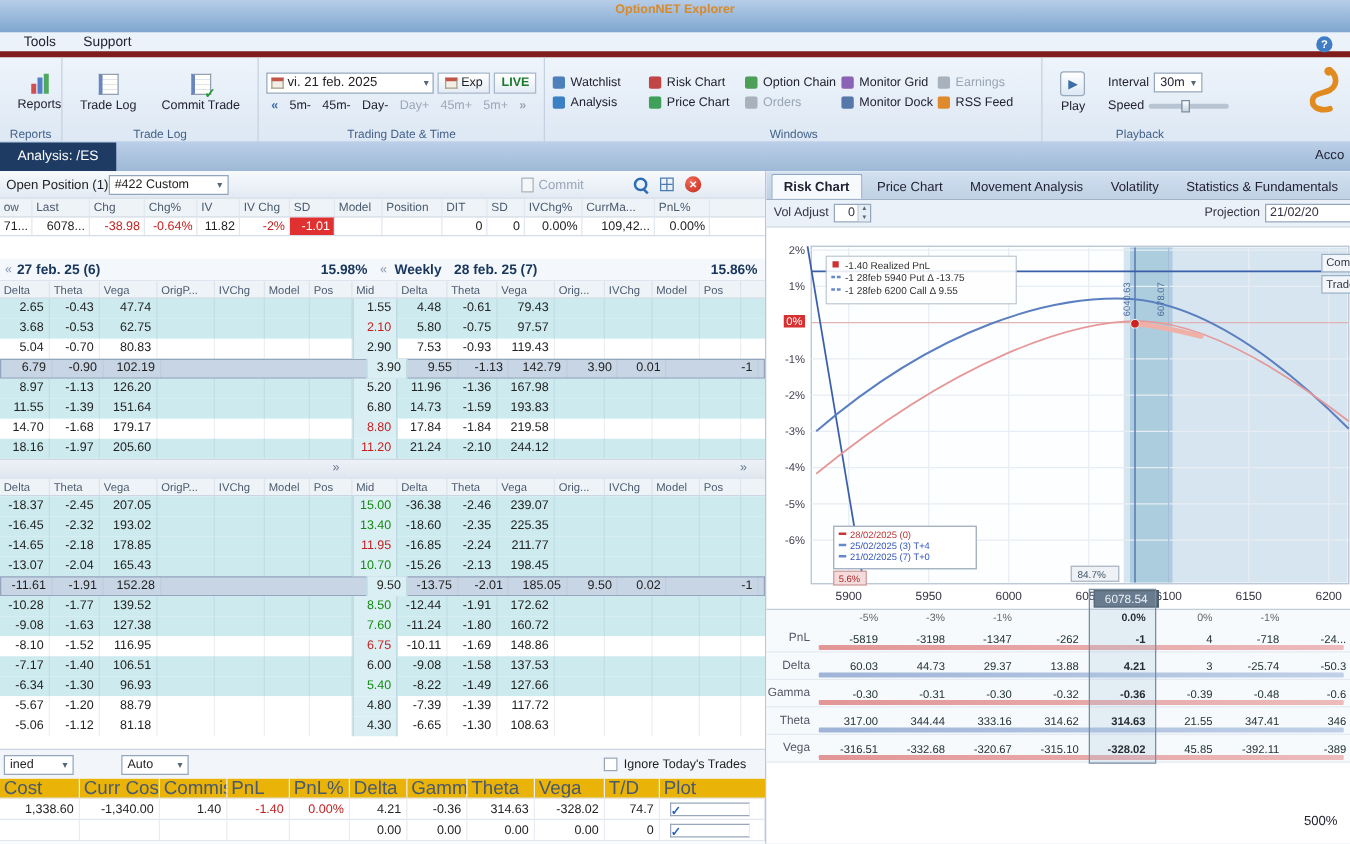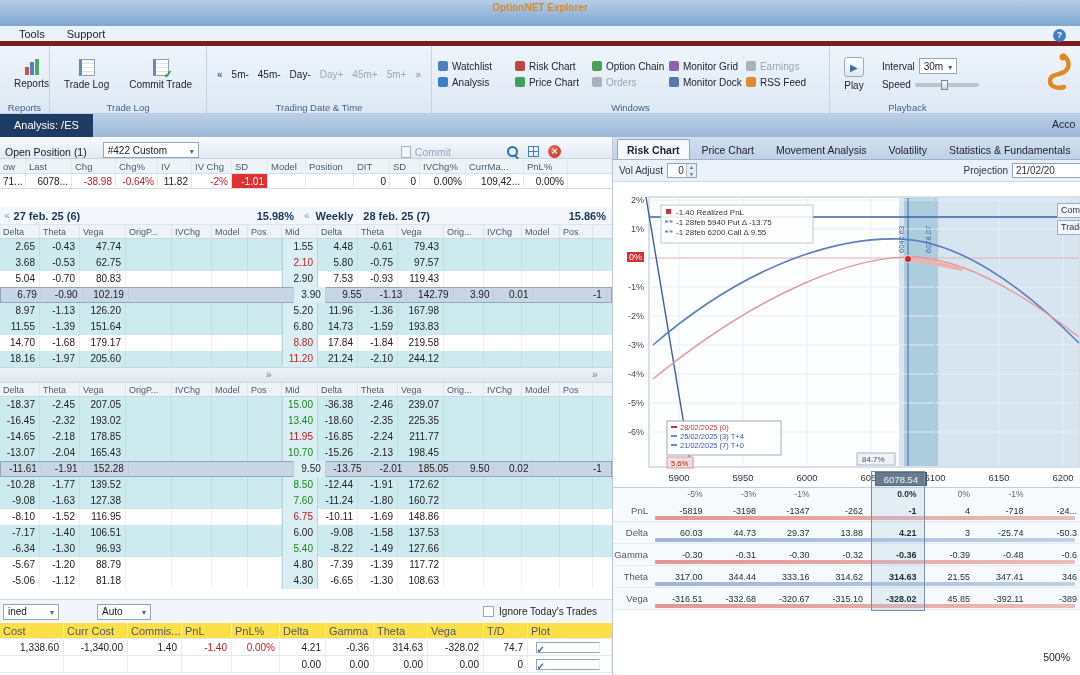--- a/index.html
+++ b/index.html
@@ -56,21 +56,21 @@
   
   #doctabs{position:absolute;top:113px;left:0;width:1080px;height:24px;background:linear-gradient(#bcd0e8,#9db8d6);display:flex;align-items:flex-end}
   .dtab{height:23px;line-height:22px;padding:0 14px;font-size:11px;background:#1d3b63;color:#fff}
   .dright{position:absolute;right:0;top:5px;font-size:10.5px;color:#223;width:28px;overflow:hidden}
 
   
   #leftpane{position:absolute;top:137px;left:0;width:612px;height:538px;background:#fff;overflow:hidden}
   #rightpane{position:absolute;top:137px;left:612px;width:468px;height:538px;background:#fff;overflow:hidden;border-left:1px solid #b9c6d6}
 
   
-  .lp-toolbar{position:absolute;top:0;left:0;right:0;height:22px;background:linear-gradient(#f7fafc,#e2eaf3);border-bottom:1px solid #c8d3e0;display:flex;align-items:flex-end;gap:16px;padding:0 5px;font-size:10.5px}
+  .lp-toolbar{position:absolute;top:0;left:0;right:0;height:22px;background:linear-gradient(#f7fafc,#e2eaf3);border-bottom:1px solid #c8d3e0;display:flex;align-items:center;gap:0;padding:0 5px;font-size:10.5px}
   .sel{display:flex;align-items:center;justify-content:space-between;background:#fff;border:1px solid #93a6bd;height:16px;padding:0 4px;font-size:10px;gap:4px}
   .commit{display:flex;align-items:center;gap:4px;color:#9aa7b8;margin-left:auto}
   .docic{width:10px;height:12px;border:1px solid #a8b2bd;background:#f4f6f8}
   .iconbar{display:flex;align-items:center;gap:9px;margin-right:46px;margin-left:40px}
   .zoomic{width:12px;height:12px;position:relative}
   .zoomic::before{content:"";position:absolute;left:0;top:0;width:7px;height:7px;border:2px solid #2f6eb4;border-radius:50%}
   .zoomic::after{content:"";position:absolute;right:0;bottom:0;width:5px;height:2px;background:#2f6eb4;transform:rotate(45deg)}
   .gridic{width:11px;height:11px;border:1px solid #4a7ab0;background-image:linear-gradient(#4a7ab0,#4a7ab0),linear-gradient(#4a7ab0,#4a7ab0);background-size:1px 100%,100% 1px;background-position:center;background-repeat:no-repeat}
   .xic{width:13px;height:13px;border-radius:50%;background:radial-gradient(circle at 35% 30%,#f06a5a,#c42a1a);color:#fff;font-size:8px;line-height:13px;text-align:center;font-weight:bold}
   .xic::after{content:"✕"}
@@ -122,21 +122,21 @@
   .tdiv .mk{position:absolute;font-size:10px;color:#6a7a90;top:1px}
 
   
   .lp-fbar{position:absolute;top:462px;height:24px;left:0;right:0;background:#f2f6fa;border-top:1px solid #ccd6e2;display:flex;align-items:center;gap:8px;padding:0 3px;font-size:10px}
   .cb{position:relative;width:11px;height:11px;border:1px solid #98a6ba;background:#fff;display:inline-block;flex:none}
   .cb.on::after{content:"✓";position:absolute;left:0;top:-2px;font-size:10px;color:#2a62c0;font-weight:bold}
   .ignore{display:flex;align-items:center;gap:5px;margin-left:auto;margin-right:12px}
   .lp-totals{position:absolute;top:486px;left:0;right:0}
   .trow{display:flex;height:17px;font-size:10px;border-bottom:1px solid #e2e8ef;background:#fff}
   .trow span{line-height:17px;text-align:right;padding-right:4px;border-right:1px solid #e8edf3;overflow:hidden}
-  .thead{background:#fde047;color:#4a5a6e;font-size:11px;height:16px}
+  .thead{background:#eab308;color:#4a5a6e;font-size:15px;height:16px}
   .thead span{text-align:left;padding-left:3px;line-height:16px}
   .trow span:nth-child(1){width:64px}.trow span:nth-child(2){width:64px}.trow span:nth-child(3){width:54px}
   .trow span:nth-child(4){width:50px}.trow span:nth-child(5){width:48px}.trow span:nth-child(6){width:46px}
   .trow span:nth-child(7){width:48px}.trow span:nth-child(8){width:54px}.trow span:nth-child(9){width:56px}
   .trow span:nth-child(10){width:44px}
   .thead span:nth-child(11){width:84px;border-right:none}
   .plotcell{display:flex;align-items:center;justify-content:center;width:84px}
 
   
   .rtabs{position:absolute;top:0;left:0;right:0;height:23px;background:linear-gradient(#d3e0ef,#bfd1e5);display:flex;align-items:flex-end;padding-left:4px;gap:2px;border-bottom:1px solid #9fb2c8}
@@ -229,20 +229,32 @@
           <span>Commit Trade</span>
         </span>
 
     </div>
     <div class="rlabel">Trade Log</div>
   </div>
 
   <div class="rg">
     <div class="rbody">
         <div class="dt">
+      <div class="dtop">
+        <span class="datebox">
+          <span class="calic"></span>
+          <span style="flex:1">vi. 21 feb. 2025</span>
+          <span class="dda"></span>
+        </span>
+        <span class="minibtn">
+          <span class="calic"></span>
+          <span>Exp</span>
+        </span>
+        <span class="minibtn live">LIVE</span>
+      </div>
       <div class="navrow">
 
           <span class="navbtn arr">«</span>
 
           <span class="navbtn">5m-</span>
 
           <span class="navbtn">45m-</span>
 
           <span class="navbtn">Day-</span>
 

